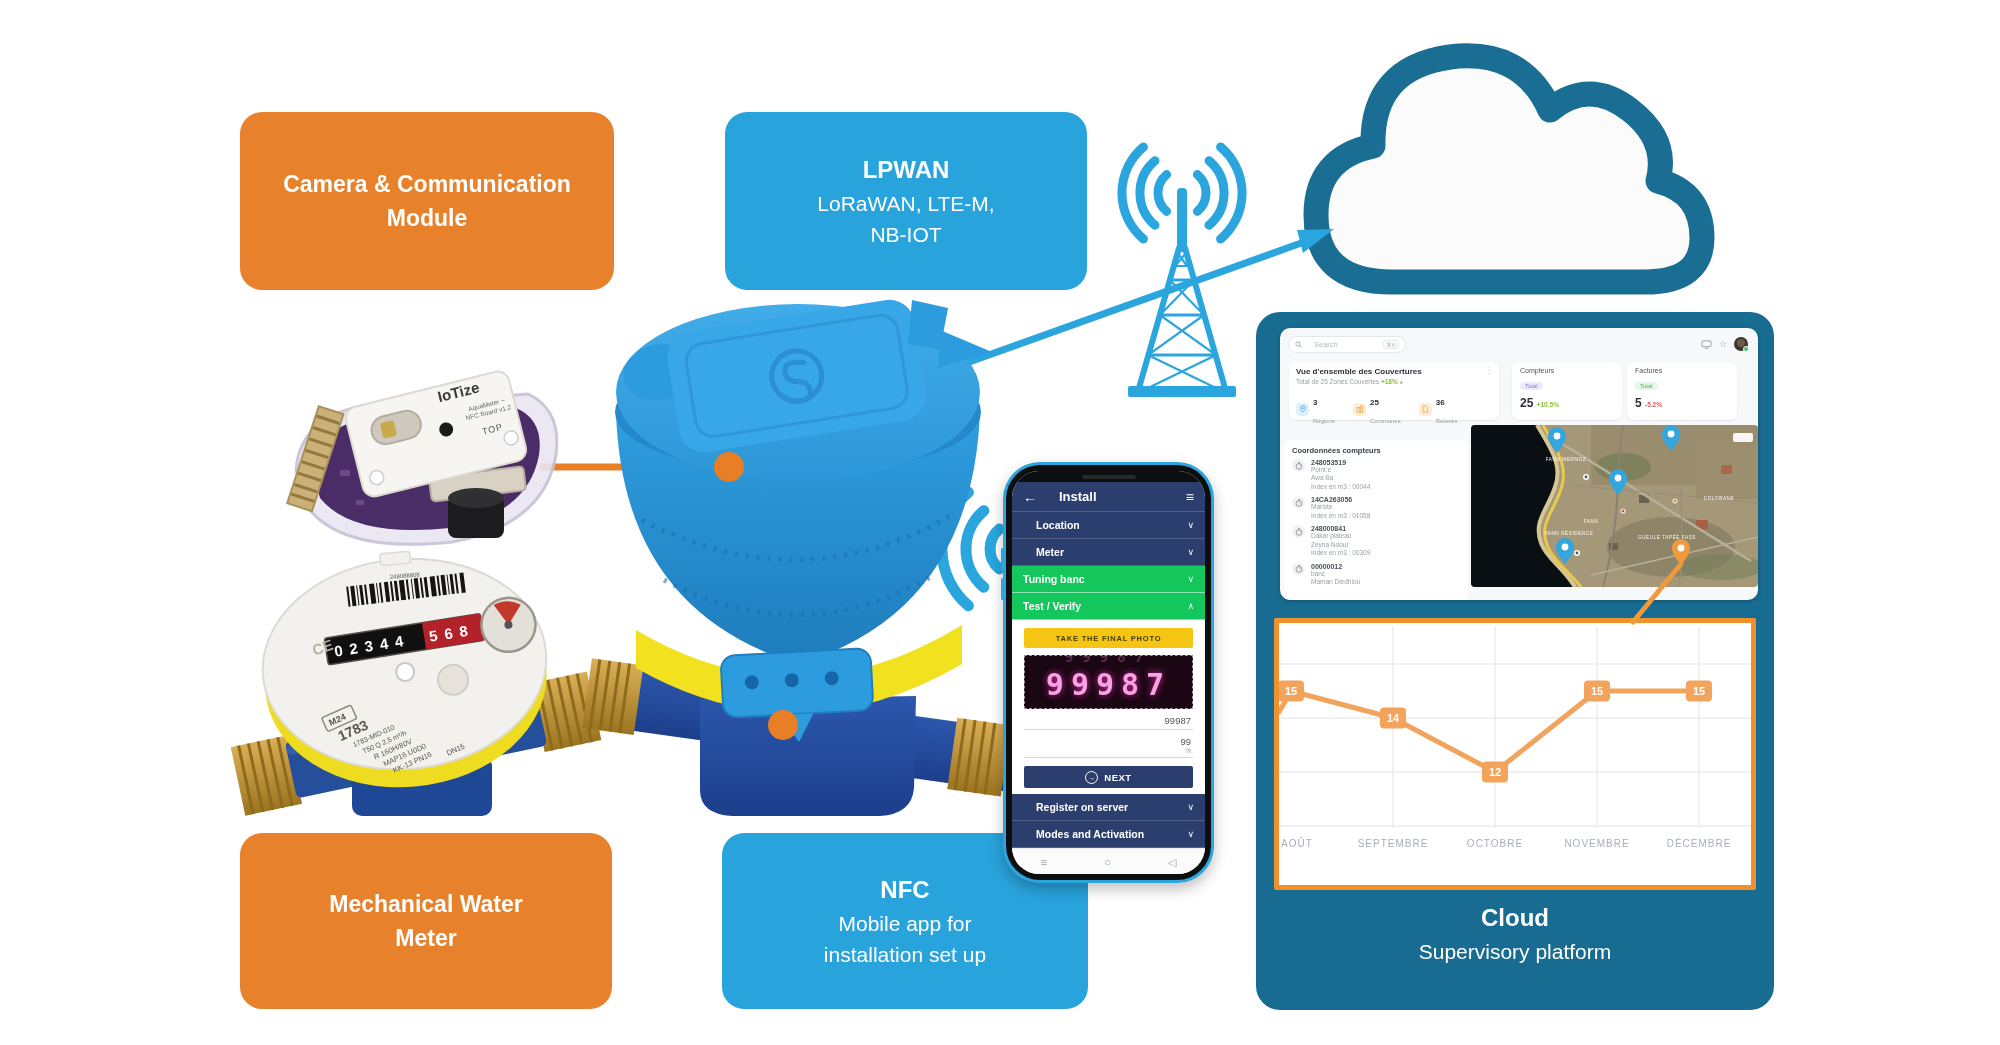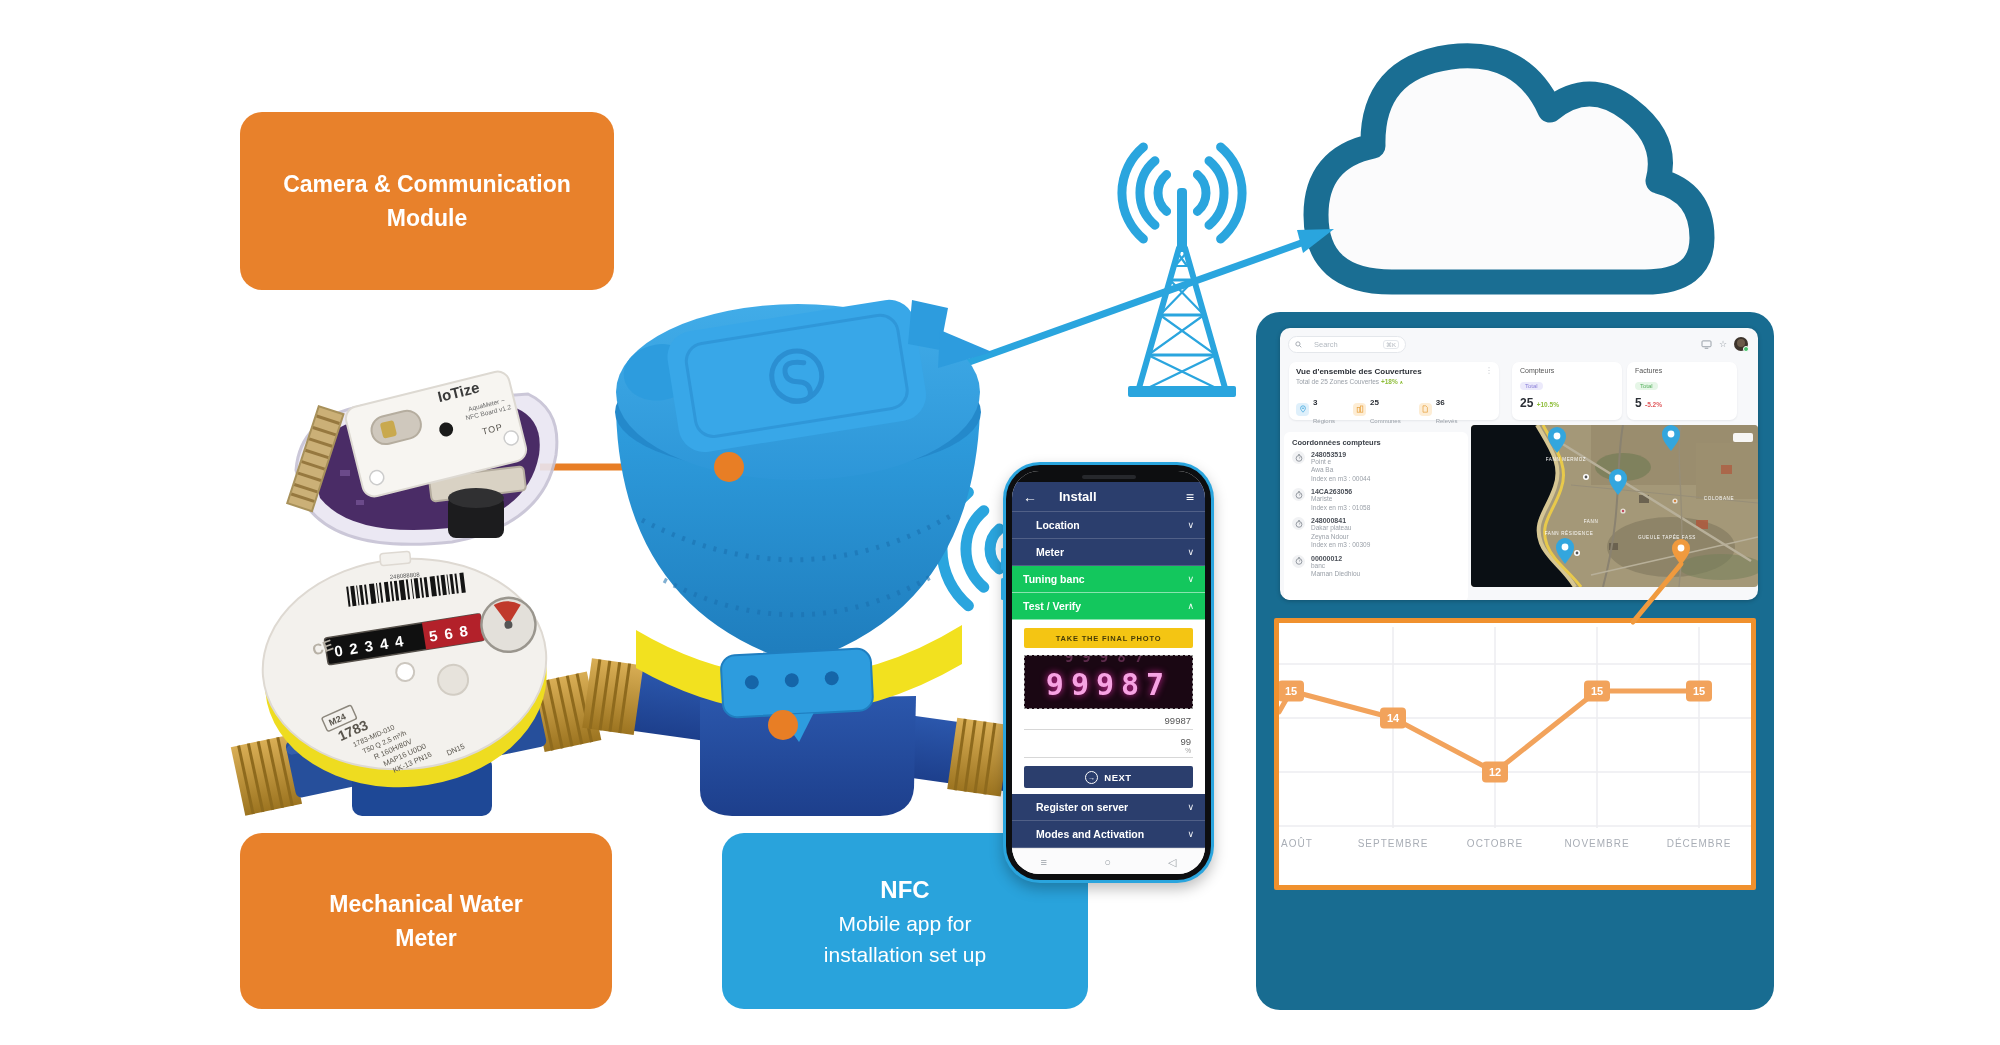--- a/index.html
+++ b/index.html
@@ -37,21 +37,21 @@
   .c-sub{font-size:6.5px;color:#9AA0A8;margin-top:2px;}
   .grn{color:#8FBE3B;font-weight:bold;}
   .red{color:#E0595C;font-weight:bold;}
   .kebab{position:absolute;right:6px;top:4px;color:#C0C4CA;font-size:8px;}
   .stat{display:flex;align-items:center;gap:4px;}
   .stat .ic{width:13px;height:13px;border-radius:4px;display:flex;align-items:center;justify-content:center;}
   .stat .v{font-size:8px;font-weight:bold;color:#2B2F36;}
   .stat .l{font-size:6px;color:#9AA0A8;}
   .badge{display:inline-block;font-size:6px;border-radius:6px;padding:1px 5px;margin-top:3px;}
   .bignum{font-size:12px;font-weight:bold;color:#2B2F36;margin-top:4px;}
-  #meterlist{position:absolute;left:4px;top:104px;width:184px;height:170px;background:#fff;border-radius:6px;}
+  #meterlist{position:absolute;left:4px;top:112px;width:184px;height:170px;background:#fff;border-radius:6px;}
   #meterlist h4{margin:6px 0 2px 8px;font-size:7.5px;color:#3B4048;font-weight:bold;}
   .mli{display:flex;gap:6px;padding:2px 0 3px 8px;}
   .mli-ic{width:13px;height:13px;border-radius:50%;background:#F1F2F4;display:flex;
           align-items:center;justify-content:center;flex:none;}
   .mli-id{font-size:7px;font-weight:bold;color:#4A4F57;}
   .mli-l{font-size:6.5px;color:#9AA0A8;line-height:1.3;}
   #map{position:absolute;left:191px;top:97px;width:287px;height:162px;border-radius:4px;overflow:hidden;}
   
   #phone{left:1003px;top:462px;width:211px;height:421px;border-radius:37px;background:#2AA5DE;
          padding:3px;box-sizing:border-box;box-shadow:0 6px 14px rgba(0,0,0,.25);z-index:6;}
@@ -311,20 +311,25 @@
       <circle cx="729" cy="467" r="15" fill="#E87E25"></circle>
       <circle cx="783" cy="725" r="15" fill="#E87E25"></circle>
     </g>
   </svg>
 
   <div class="dbox" style="left:240px;top:112px;width:374px;height:178px;background:#E8812B;z-index:2">
     <div class="b1">Camera &amp; Communication</div>
     <div class="b1">Module</div>
   </div>
 
+  <div class="dbox" style="left:725px;top:112px;width:362px;height:178px;background:#29A3DC;z-index:2">
+    <div class="bt">LPWAN</div>
+    <div class="b2">LoRaWAN, LTE-M,</div>
+    <div class="b2">NB-IOT</div>
+  </div>
 
   <div class="dbox" style="left:240px;top:833px;width:372px;height:176px;background:#E8812B;z-index:2">
     <div class="b1">Mechanical Water</div>
     <div class="b1">Meter</div>
   </div>
 
   <div class="dbox" style="left:722px;top:833px;width:366px;height:176px;background:#29A3DC;z-index:2">
     <div class="bt">NFC</div>
     <div class="b2">Mobile app for</div>
     <div class="b2">installation set up</div>
@@ -556,20 +561,24 @@
           <rect x="407" y="57.5" width="26" height="21" rx="4" fill="#F2A35C"></rect>
           <text x="420" y="72" text-anchor="middle" fill="#fff" font-size="11" font-weight="bold">15</text>
           <text x="2" y="224" text-anchor="start" fill="#A9AEB6" font-size="10" letter-spacing="1">AOÛT</text>
           <text x="114" y="224" text-anchor="middle" fill="#A9AEB6" font-size="10" letter-spacing="1">SEPTEMBRE</text>
           <text x="216" y="224" text-anchor="middle" fill="#A9AEB6" font-size="10" letter-spacing="1">OCTOBRE</text>
           <text x="318" y="224" text-anchor="middle" fill="#A9AEB6" font-size="10" letter-spacing="1">NOVEMBRE</text>
           <text x="420" y="224" text-anchor="middle" fill="#A9AEB6" font-size="10" letter-spacing="1">DÉCEMBRE</text>
         </svg>
     </div>
 
+    <div id="cloudlabel">
+      <div class="bt">Cloud</div>
+      <div class="b2">Supervisory platform</div>
+    </div>
 
     <svg class="abs" width="518" height="698" style="left:0;top:0;z-index:5;pointer-events:none">
       <line x1="425" y1="252" x2="377" y2="310" stroke="#F09A3E" stroke-width="5" stroke-linecap="round"></line>
     </svg>
   </div>
 
   <div id="phone" class="abs">
     <span class="sidebtn" style="top:86px"></span>
     <span class="sidebtn" style="top:116px"></span>
     <div id="bezel">

